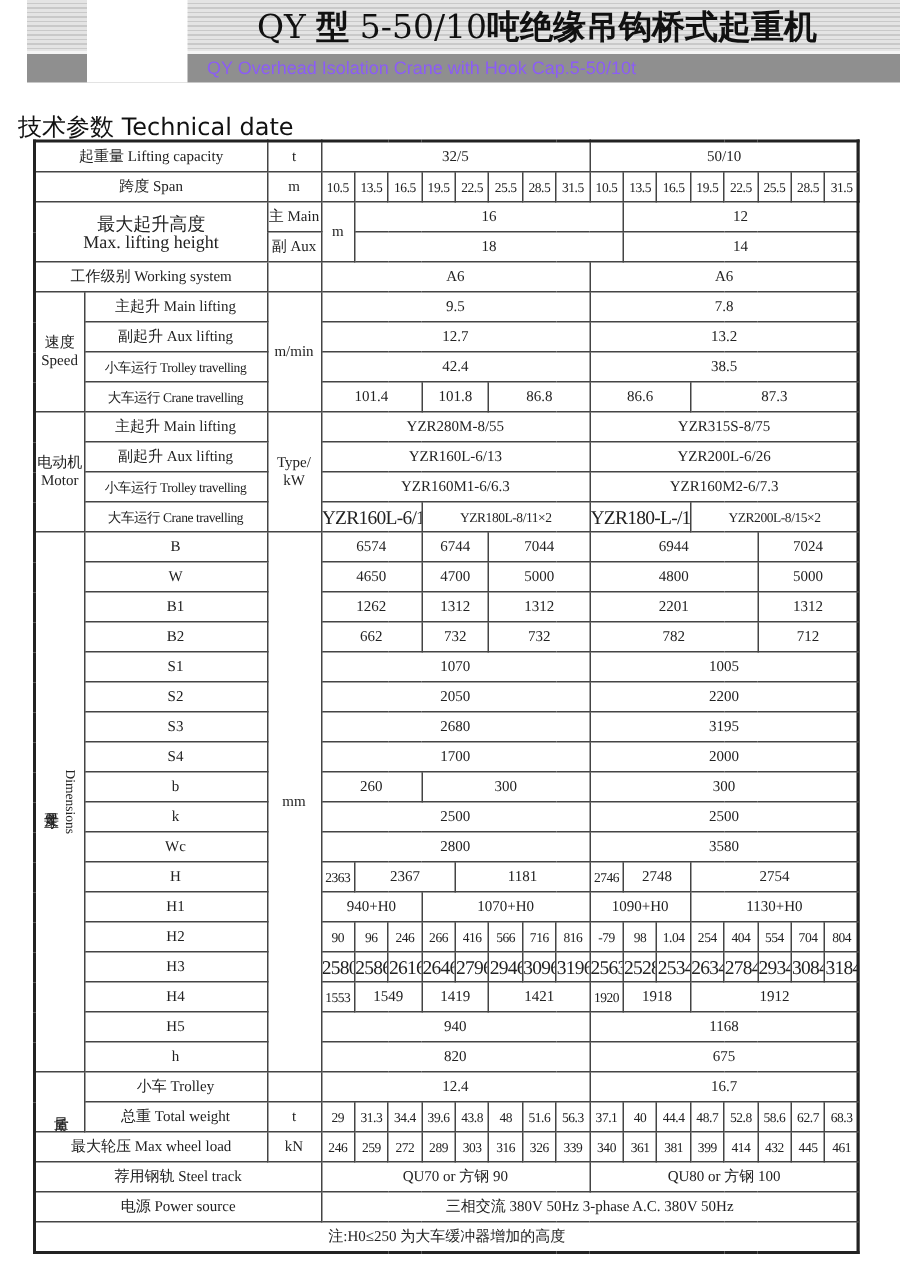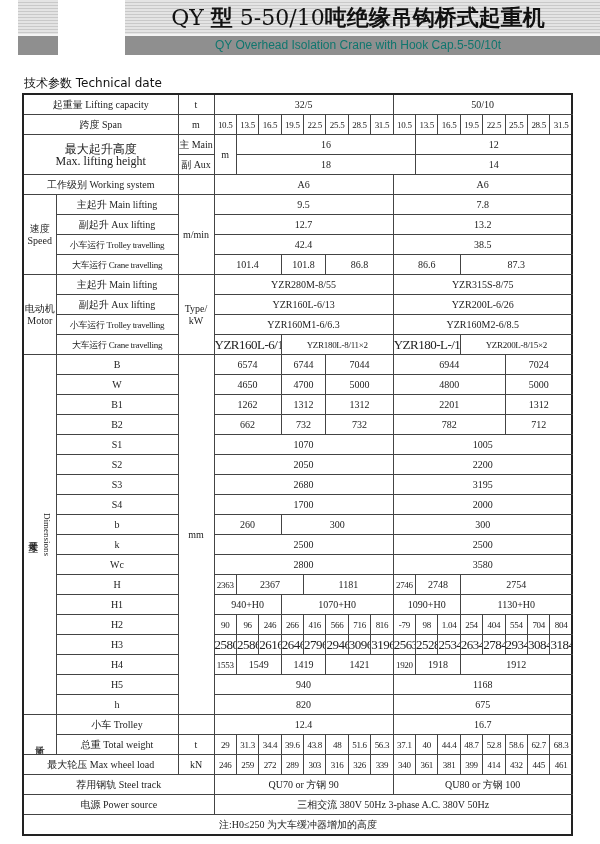--- a/index.html
+++ b/index.html
@@ -7,24 +7,24 @@
          font-family: "DejaVu Serif", "Liberation Serif", serif; color: #222; }
   .banner { position: absolute; left: 0; top: 0; width: 600px; height: 55px; margin-left: 18px; }
   .banner-top { position: absolute; left: 0; top: 0; width: 600px; height: 36px;
     background: repeating-linear-gradient(to bottom, #e4e4e4 0px, #e4e4e4 2px, #c9c9c9 2px, #c9c9c9 3px); }
   .banner-bottom { position: absolute; left: 0; top: 36px; width: 600px; height: 19px; background: #8f8f8f; }
   .banner-sep { position: absolute; left: 0; top: 34px; width: 600px; height: 2px; background: #f4f4f4; }
   .logo-box { position: absolute; left: 40px; top: 0; width: 67px; height: 55px; background: #ffffff; }
   .title { position: absolute; left: 120px; top: 3px; width: 440px; text-align: center;
     font-size: 22px; color: #111; white-space: nowrap; }
   .title .b { font-family: "DejaVu Sans", sans-serif; font-weight: bold; }
-  .subtitle { position: absolute; left: 120px; top: 38px; width: 440px; text-align: center;
-    font-family: "Liberation Sans", sans-serif; font-size: 12px; color: #0f766e; white-space: nowrap; }
-  .section-title { position: absolute; left: 24px; top: 75px; font-family: "DejaVu Sans", sans-serif;
-    font-size: 12px; color: #111; }
+  .subtitle { position: absolute; left: 120px; top: 38px; width: 440px; 
+    font-family: "Liberation Sans", sans-serif; font-size: 12px; color: #8b5cf6; white-space: nowrap; }
+  .section-title { position: absolute; left: 12px; top: 75px; font-family: "DejaVu Sans", sans-serif;
+    font-size: 16px; color: #111; }
   table.spec { position: absolute; left: 22px; top: 93px; width: 549px; border-collapse: collapse;
     table-layout: fixed; font-size: 10px; }
   table.spec td { border: 1px solid #444; text-align: center; vertical-align: middle; padding: 0;
     height: 19px; line-height: 12px; white-space: nowrap; overflow: hidden; }
   table.spec td.sm { font-size: 9px; letter-spacing: -0.3px; }
   table.spec td.xs { font-size: 13px; letter-spacing: -0.5px; }
   .outer { border: 2px solid #222 !important; font-family: Liberation Serif, serif; }
   .vlabel { writing-mode: vertical-rl; font-size: 10px; line-height: 11px; }
   .dimwrap { display: inline-flex; flex-direction: row-reverse; align-items: center; gap: 2px; }
   .dimwrap .en { writing-mode: vertical-rl; font-size: 9px; }
@@ -146,21 +146,21 @@
       <td colspan="8">YZR315S-8/75</td>
     </tr>
     <tr>
       <td>副起升 Aux lifting</td>
       <td colspan="8">YZR160L-6/13</td>
       <td colspan="8">YZR200L-6/26</td>
     </tr>
     <tr>
       <td class="sm">小车运行 Trolley travelling</td>
       <td colspan="8">YZR160M1-6/6.3</td>
-      <td colspan="8">YZR160M2-6/8.5</td>
+      <td colspan="8">YZR160M2-6/7.3</td>
     </tr>
     <tr>
       <td class="sm">大车运行 Crane travelling</td>
       <td colspan="3" class="xs">YZR160L-6/11×2</td>
       <td colspan="5" class="sm">YZR180L-8/11×2</td>
       <td colspan="3" class="xs">YZR180-L-/11×2</td>
       <td colspan="5" class="sm">YZR200L-8/15×2</td>
     </tr>
 
     <tr>

